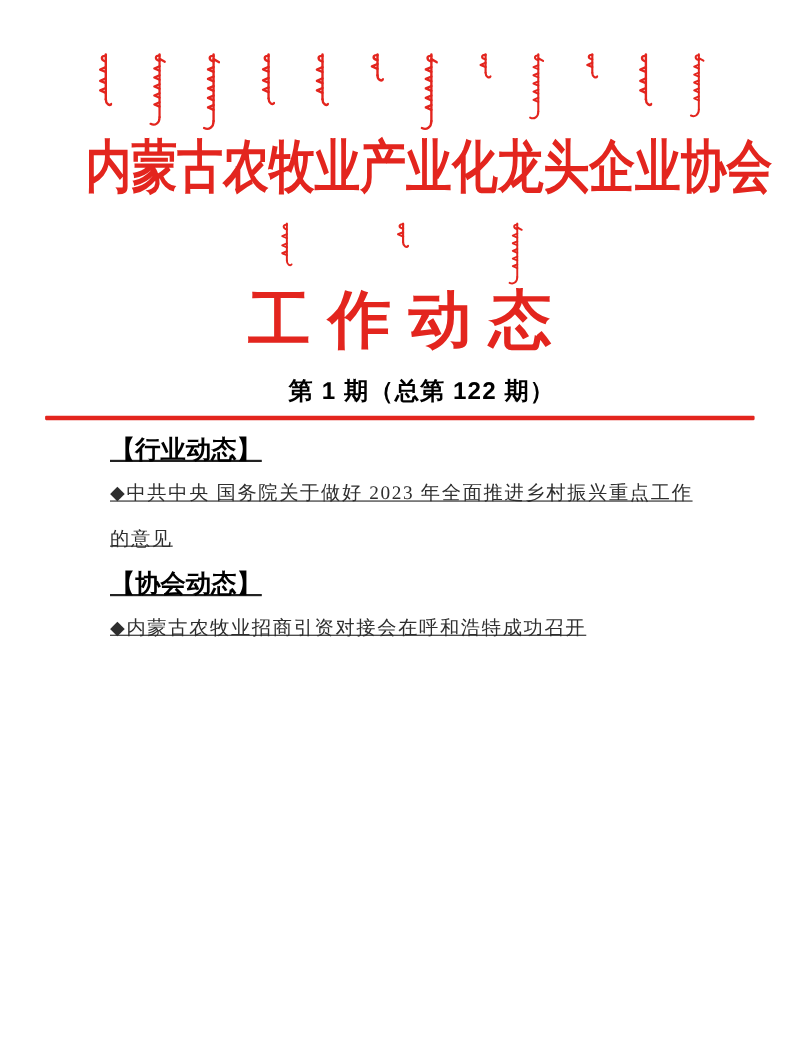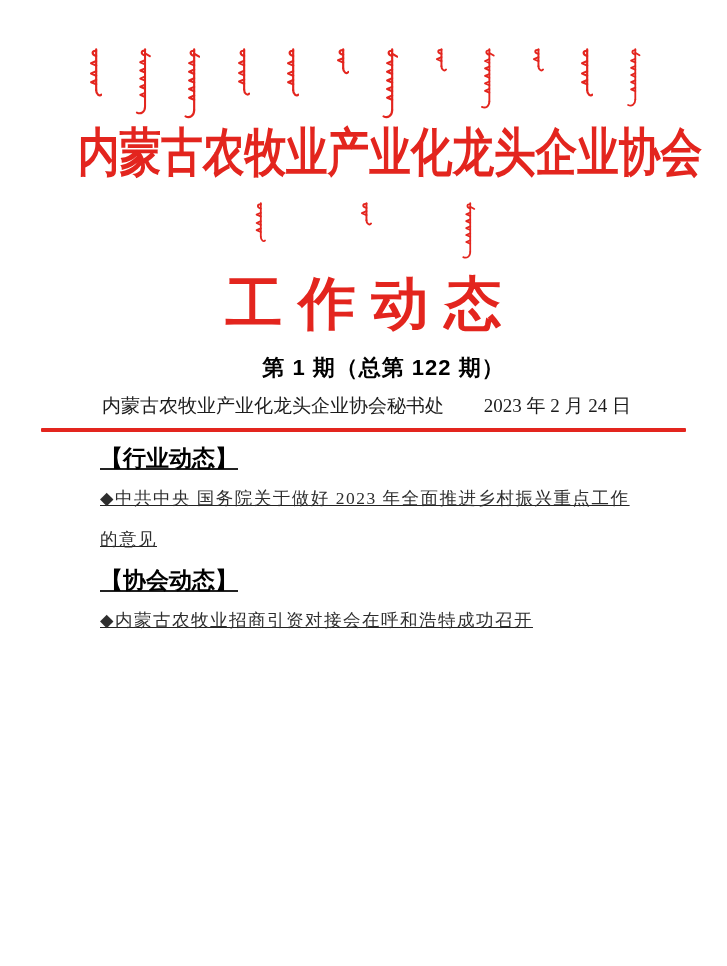--- a/index.html
+++ b/index.html
@@ -18,21 +18,21 @@
   .mg-row svg{display:block;}
   .row1{width:556px;margin:48px auto 0;justify-content:space-between;height:74px;}
   .row2{width:225px;margin:20px auto 0;justify-content:space-between;height:60px;}
   
   .org-title{
     margin:2px 0 0;text-align:center;font-size:52px;line-height:58px;
     font-weight:bold;color:var(--red);white-space:nowrap;
   }
   .org-title .squeeze{display:inline-block;transform:scaleX(0.80);transform-origin:center;}
   .bulletin-title{
-    margin:12px;text-align:center;font-size:57px;line-height:60px;font-weight:bold;
+    margin:0;text-align:center;font-size:57px;line-height:60px;font-weight:bold;
     color:var(--red);letter-spacing:16px;padding-left:16px;white-space:nowrap;
   }
   .issue-line{
     margin-top:21px;text-align:center;line-height:26px;
     font-family:"Liberation Sans","DejaVu Sans",sans-serif;
     font-weight:bold;font-size:22px;color:#000;letter-spacing:1px;padding-left:40px;
   }
   .pub-row{
     margin:12px 96px 0 102px;display:flex;justify-content:space-between;
     font-size:19px;line-height:26px;color:#1c1c1c;
@@ -139,24 +139,20 @@
       </svg>
     <svg width="15" height="58" viewBox="0 0 22 100" preserveAspectRatio="xMidYMin meet">
         <use href="#mg-tall"></use>
       </svg>
   </div>
 
   <h2 class="bulletin-title">工作动态</h2>
 
   <div class="issue-line">第 1 期（总第 122 期）</div>
 
-  <div class="pub-row">
-    <span>内蒙古农牧业产业化龙头企业协会秘书处</span>
-    <span>2023 年 2 月 24 日</span>
-  </div>
 
   <div class="rule"></div>
 
 
   <div class="toc">
     <div class="sec-title">【行业动态】</div>
     <div class="toc-item">◆中共中央 国务院关于做好 2023 年全面推进乡村振兴重点工作的意见</div>
     <div class="sec-title">【协会动态】</div>
     <div class="toc-item">◆内蒙古农牧业招商引资对接会在呼和浩特成功召开</div>
   </div>

